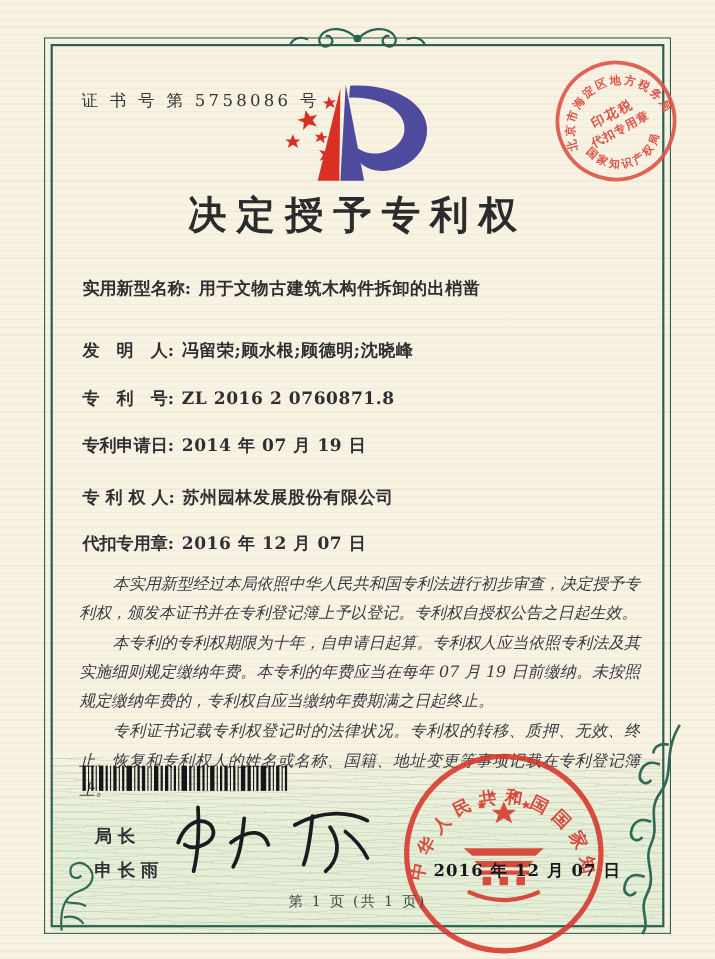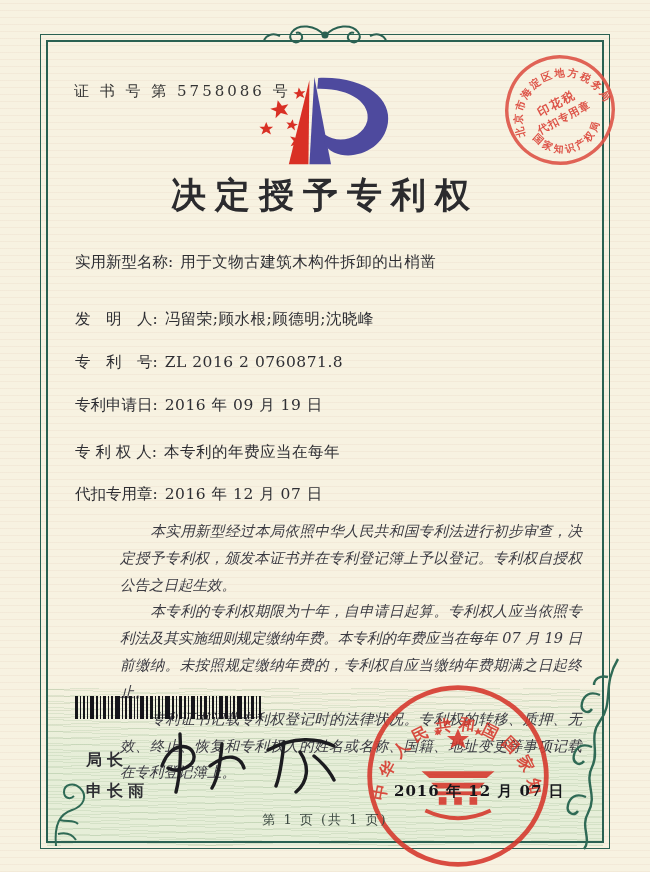--- a/index.html
+++ b/index.html
@@ -17,24 +17,24 @@
       repeating-linear-gradient(-2deg, rgba(150,180,138,.22) 0 1px, rgba(0,0,0,0) 1px 7px),
       linear-gradient(180deg, rgba(230,238,216,.15) 0, #e6eed8 70px);
   }
   .frame-outer{position:absolute;left:40px;right:40px;top:34px;bottom:23px;border:1px solid #2a6152;}
   .frame-inner{position:absolute;left:46px;right:46px;top:40px;bottom:29px;border:2px solid #2a6152;}
   .cert-no{position:absolute;left:74px;top:82px;font-size:15px;letter-spacing:3px;color:#333;}
   .logo{position:absolute;left:252px;top:74px;}
   .tax-stamp{position:absolute;left:500px;top:50px;transform:rotate(-28deg);}
   .title{position:absolute;left:0;top:172px;width:100%;text-align:center;
          font-size:35px;font-weight:700;letter-spacing:9px;color:#2b2b2e;}
-  .frow{position:absolute;left:75px;font-size:15.5px;font-weight:400;white-space:nowrap;}
+  .frow{position:absolute;left:75px;font-size:15.5px;font-weight:700;white-space:nowrap;}
   .frow .val{margin-left:7px;letter-spacing:.5px;}
   .f0{top:252px}.f1{top:309px}.f2{top:352px}.f3{top:395px}.f4{top:442px}.f5{top:484px}
-  .paras{position:absolute;left:72px;right:68px;top:518px;margin-left:48px;}
+  .paras{position:absolute;left:72px;right:68px;top:518px;}
   .paras p{margin:0;text-indent:2.1em;font-size:14.5px;line-height:1.85;
            font-style:italic;color:#3a3a42;text-align:justify;}
   .barcode{position:absolute;left:75px;top:696px;width:262px;height:23px;display:flex;align-items:stretch;}
   .barcode .bar{background:#15151a;margin-right:2px;}
   .signer{position:absolute;left:86px;top:744px;font-size:16px;letter-spacing:5px;line-height:1.95;font-weight:600;}
   .signature{position:absolute;left:148px;top:722px;}
   .seal{position:absolute;left:362px;top:680px;}
   .seal-date{position:absolute;left:394px;top:782px;font-size:15px;font-weight:600;
              letter-spacing:1px;color:#17171c;white-space:nowrap;}
   .footer{position:absolute;left:0;top:811px;width:100%;text-align:center;
@@ -98,24 +98,24 @@
   <div class="frow f0">
     <span>实用新型名称:</span><span class="val">用于文物古建筑木构件拆卸的出梢凿</span>
   </div>
   <div class="frow f1">
     <span>发　明　人:</span><span class="val">冯留荣;顾水根;顾德明;沈晓峰</span>
   </div>
   <div class="frow f2">
     <span>专　利　号:</span><span class="val">ZL 2016 2 0760871.8</span>
   </div>
   <div class="frow f3">
-    <span>专利申请日:</span><span class="val">2016 年 09 月 19 日</span>
+    <span>专利申请日:</span><span class="val">2014 年 07 月 19 日</span>
   </div>
   <div class="frow f4">
-    <span>专 利 权 人:</span><span class="val">本专利的年费应当在每年</span>
+    <span>专 利 权 人:</span><span class="val">苏州园林发展股份有限公司</span>
   </div>
   <div class="frow f5">
     <span>代扣专用章:</span><span class="val">2016 年 12 月 07 日</span>
   </div>
 
   <div class="paras">
     <p>本实用新型经过本局依照中华人民共和国专利法进行初步审查，决定授予专利权，颁发本证书并在专利登记簿上予以登记。专利权自授权公告之日起生效。</p>
     <p>本专利的专利权期限为十年，自申请日起算。专利权人应当依照专利法及其实施细则规定缴纳年费。本专利的年费应当在每年 07 月 19 日前缴纳。未按照规定缴纳年费的，专利权自应当缴纳年费期满之日起终止。</p>
     <p>专利证书记载专利权登记时的法律状况。专利权的转移、质押、无效、终止、恢复和专利权人的姓名或名称、国籍、地址变更等事项记载在专利登记簿上。</p>
   </div>

